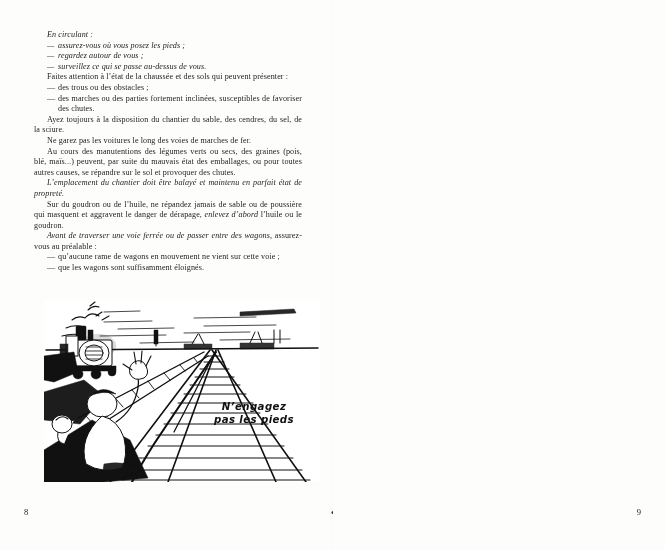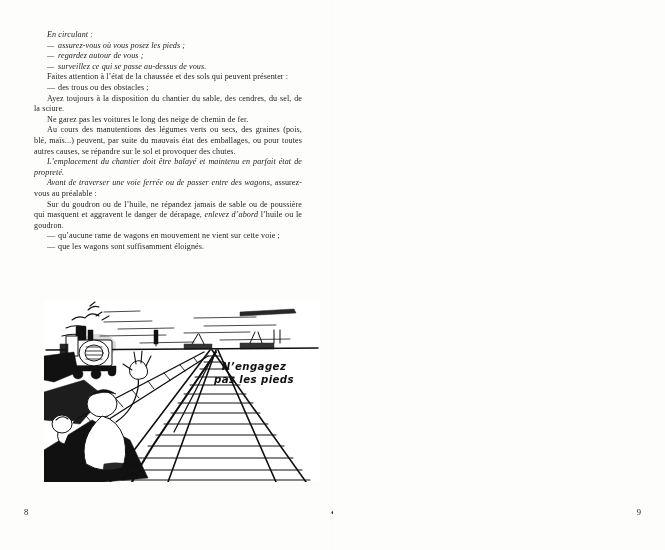--- a/index.html
+++ b/index.html
@@ -36,20 +36,21 @@
   .dash-list li:before{content:"\2014";position:absolute;left:0;top:0;}
   .dash-list.ital li{font-style:italic;}
   .nb{text-indent:0;}
 
   
   .hand{
     font-family:"DejaVu Sans", sans-serif;
     font-style:italic;font-weight:600;
     color:#111;letter-spacing:.4px;
     line-height:1.32;
+    margin-top:40px;
   }
 
   
   .folio{position:absolute;bottom:33px;font-size:8.5px;color:#222;}
   .folio-left{left:24px;}
   .folio-right{right:24px;}
   .center-dot{position:absolute;bottom:36px;left:50%;transform:translateX(-50%);
               width:3px;height:3px;border-radius:50%;background:#333;}
 
   
@@ -78,30 +79,31 @@
         <ul class="dash-list ital">
           <li>assurez-vous où vous posez les pieds ;</li>
           <li>regardez autour de vous ;</li>
           <li>surveillez ce qui se passe au-dessus de vous.</li>
         </ul>
 
         <p>Faites attention à l’état de la chaussée et des sols qui peuvent présenter :</p>
 
         <ul class="dash-list">
           <li>des trous ou des obstacles ;</li>
+          <li>des marches ou des parties fortement inclinées, susceptibles de favoriser des chutes.</li>
         </ul>
 
         <p>Ayez toujours à la disposition du chantier du sable, des cendres, du sel, de la sciure.</p>
-        <p>Ne garez pas les voitures le long des neige de chemin de fer.</p>
+        <p>Ne garez pas les voitures le long des voies de marches de fer.</p>
         <p>Au cours des manutentions des légumes verts ou secs, des graines (pois, blé, maïs...) peuvent, par suite du mauvais état des emballages, ou pour toutes autres causes, se répandre sur le sol et provoquer des chutes.</p>
         <p class="block-it">L’emplacement du chantier doit être balayé et maintenu en parfait état de propreté.</p>
 
+        <p><span>Sur du goudron ou de l’huile, ne répandez jamais de sable ou de poussière qui masquent et aggravent le danger de dérapage, </span><span class="it">enlevez d’abord</span><span> l’huile ou le goudron.</span></p>
+
         <p><span class="it">Avant de traverser une voie ferrée ou de passer entre des wagons,</span><span> assurez-vous au préalable :</span></p>
-
-        <p><span>Sur du goudron ou de l’huile, ne répandez jamais de sable ou de poussière qui masquent et aggravent le danger de dérapage, </span><span class="it">enlevez d’abord</span><span> l’huile ou le goudron.</span></p>
 
         <ul class="dash-list">
           <li>qu’aucune rame de wagons en mouvement ne vient sur cette voie ;</li>
           <li>que les wagons sont suffisamment éloignés.</li>
         </ul>
       </div>
     </div>
 
     <div class="illus" style="left:44px;top:300px;width:276px;height:182px;">
       <svg width="276" height="182" viewBox="0 0 276 182">

